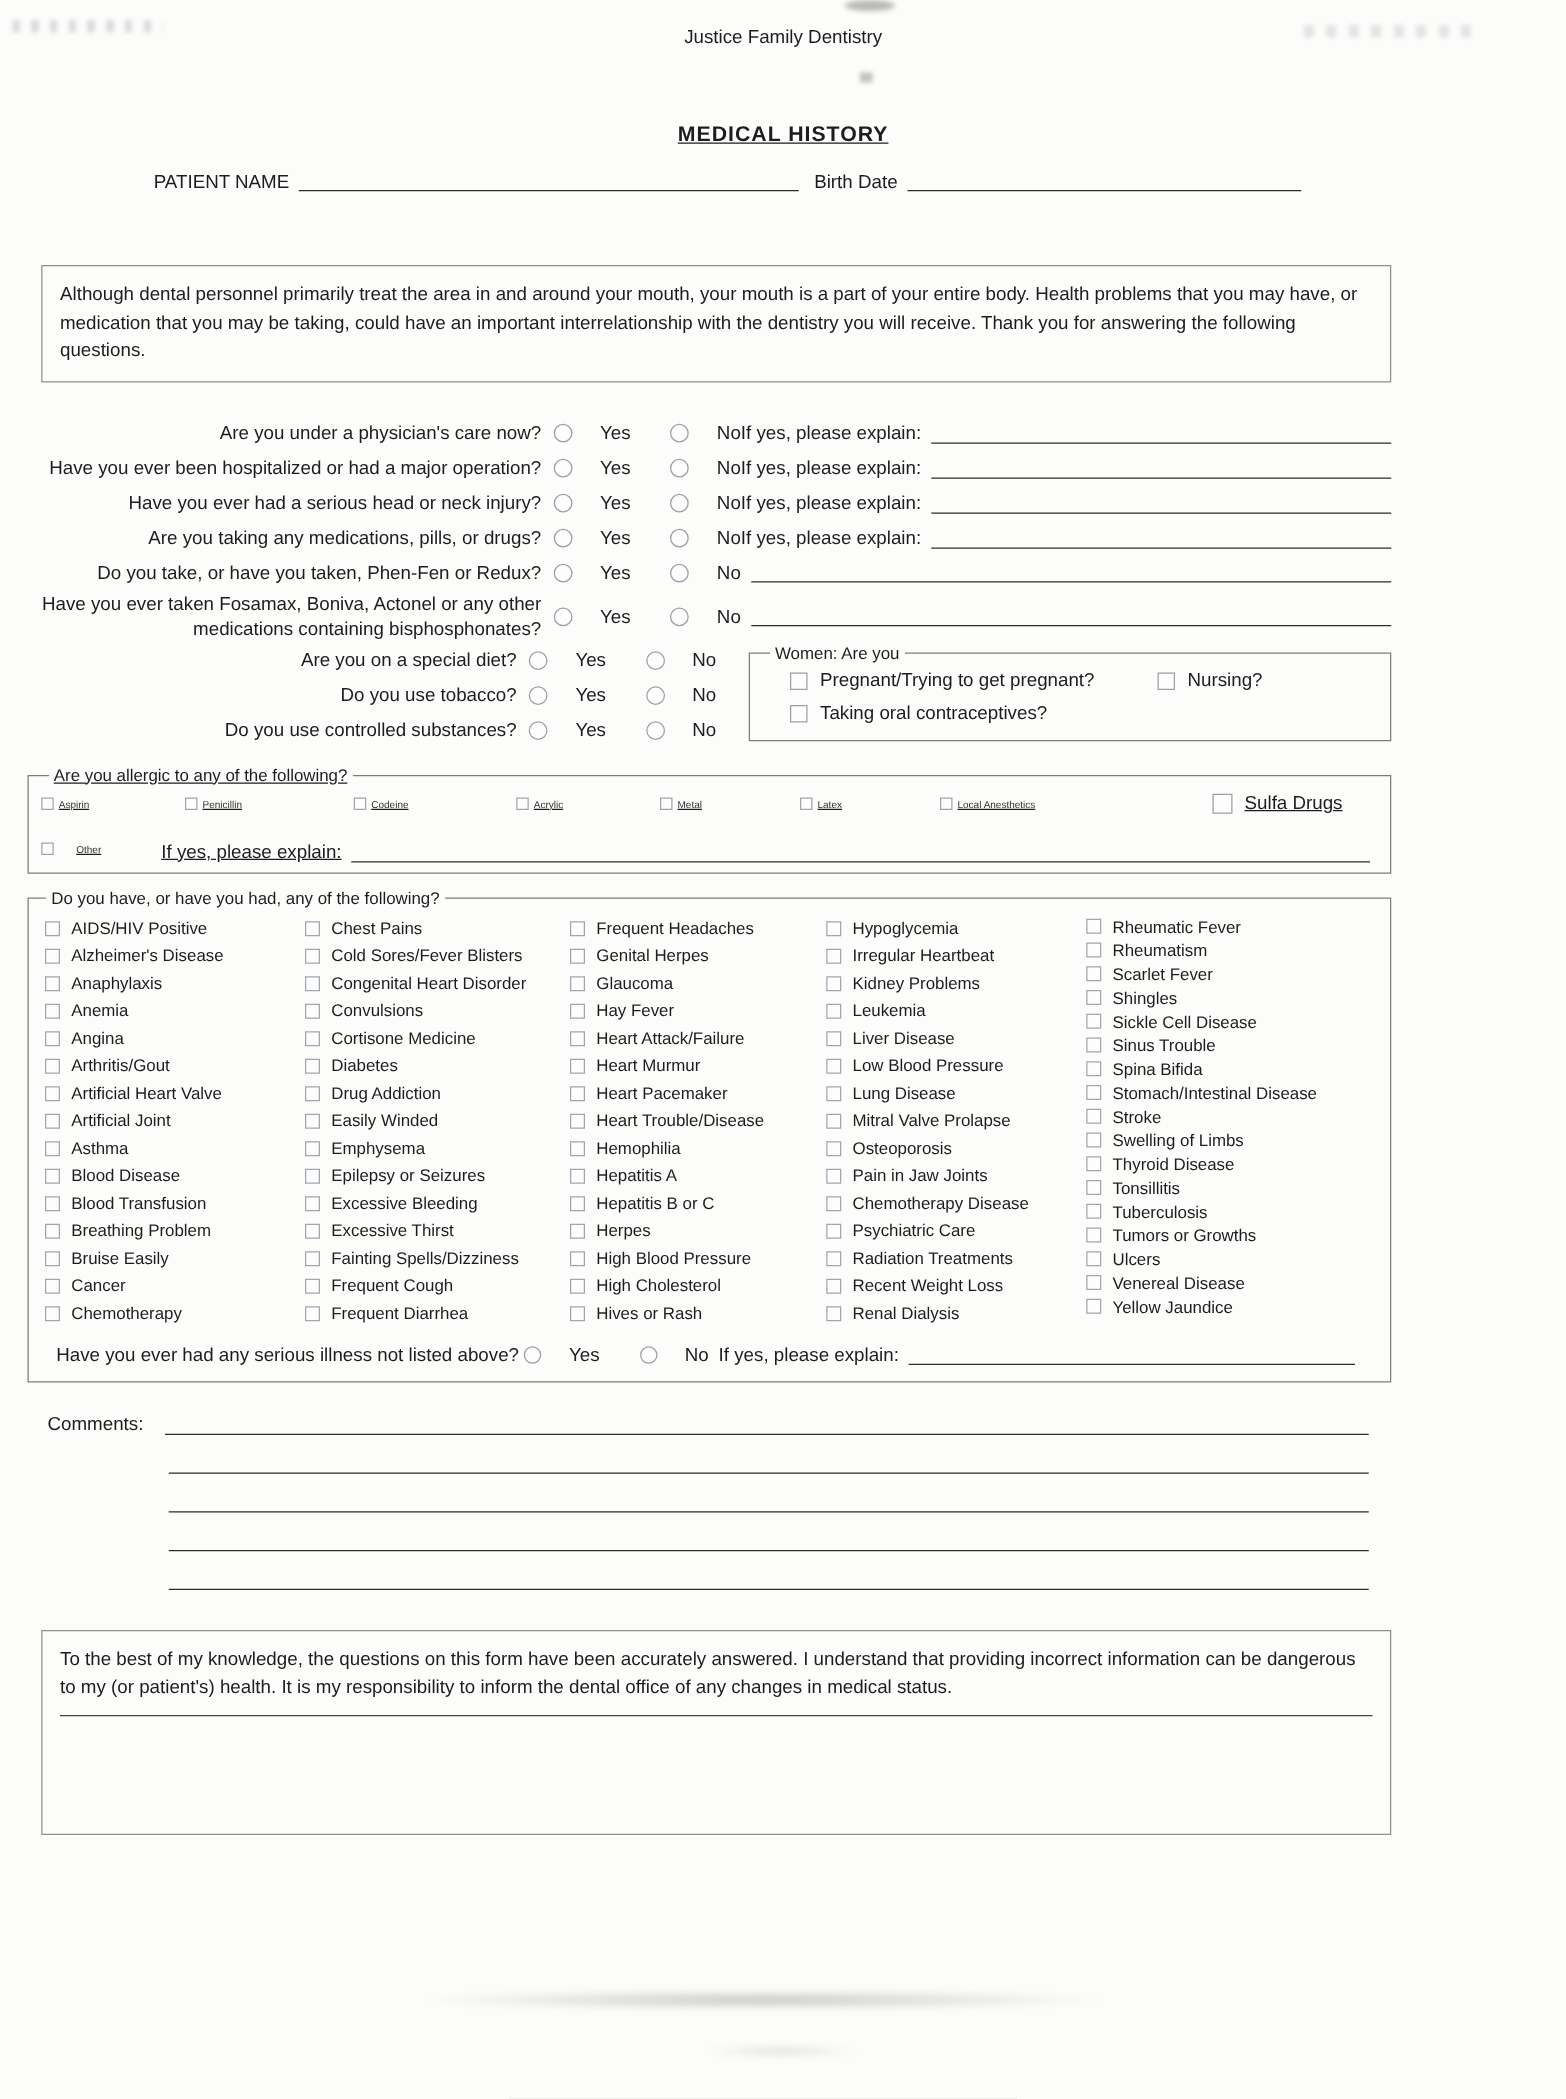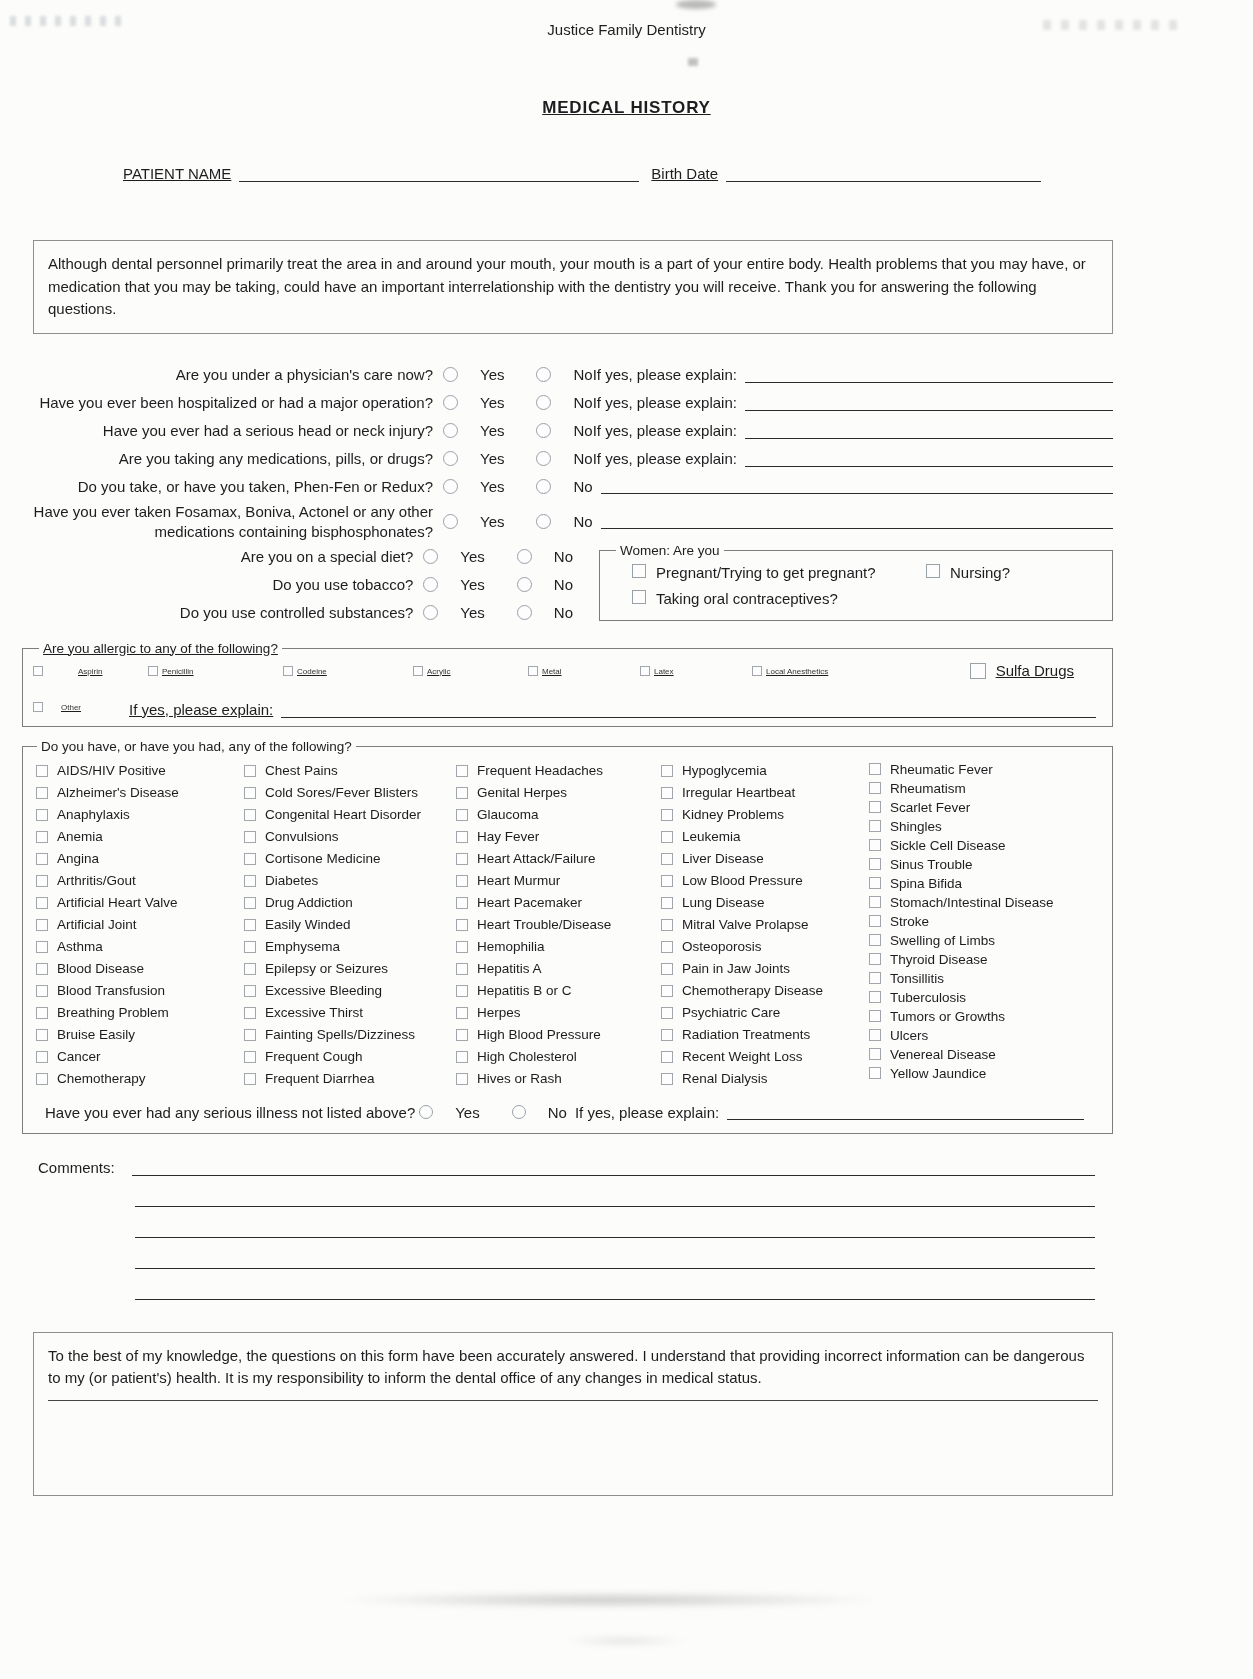--- a/index.html
+++ b/index.html
@@ -9,21 +9,21 @@
     font-family: "Liberation Sans", sans-serif; color: #1d1d1f; overflow: hidden;
   }
   .clinic { padding-top: 21px; text-align: center; font-size: 15px; }
   .form-title {
     margin-top: 60px; text-align: center; font-size: 17px; font-weight: 700;
     text-decoration: underline; letter-spacing: .8px;
   }
   .fill-line { border-bottom: 1.2px solid #2b2b2b; height: 15px; display: inline-block; }
   .grow { flex: 1; margin-left: 8px; }
 
-  .patient-row { display: flex; align-items: flex-end; margin: 46px 0 0 123px; font-size: 15px; height: 18px; text-decoration: underline; }
+  .patient-row { display: flex; align-items: center; margin: 18px 0 0 123px; font-size: 15px; height: 18px; }
   .pname-line { width: 400px; margin: 0 12px 0 8px; }
   .bdate-line { width: 315px; margin-left: 8px; }
 
   .intro-box {
     width: 1080px; margin: 58px 0 0 33px; border: 1.3px solid #8f8f8f;
     padding: 12px 14px; font-size: 15px; line-height: 1.5;
   }
 
   .questions { margin: 27px 0 0 28px; width: 1085px; }
   .q-row { display: flex; align-items: center; min-height: 28px; font-size: 15px; }
@@ -40,31 +40,31 @@
   .explain-label { white-space: nowrap; }
 
   .q-bottom { display: flex; margin: 0 0 0 28px; width: 1085px; align-items: flex-start; }
   .q-bottom-left { width: 545px; }
 
   fieldset { border: 1.3px solid #7d7d7d; margin: 0; min-width: 0; }
   legend { font-size: 13.5px; padding: 0 4px; margin-left: 6px; }
 
   .women-box { flex: 1; margin-left: 26px; padding: 2px 10px 8px; }
   .women-row { display: flex; align-items: center; height: 26px; font-size: 15px; }
-  .women-item { display: flex; }
+  .women-item { display: flex; align-items: center; }
   .women-item.first { margin-left: 22px; width: 294px; }
   .women-item.indent { margin-left: 22px; }
   .checkbox { width: 14px; height: 14px; border: 1.3px solid #98a0a8; background: #fdfdfd; flex: 0 0 auto; margin-right: 10px; }
 
   .allergy-box { margin: 14px 0 0 22px; width: 1091px; padding: 2px 10px 8px; text-decoration: underline; }
   .allergy-row1 { display: flex; align-items: center; height: 26px; }
   .al-item { display: flex; align-items: flex-start; }
   .al-item .checkbox-sm { width: 10px; height: 10px; border: 1px solid #a0a6ac; background: #fdfdfd; flex: 0 0 auto; margin-right: 4px; }
   .al-label { font-size: 8px; color: #333; padding-top: 1px; }
-  .allergy-row1 .al-item:nth-child(1) { width: 115px; gap: 31px; }
+  .allergy-row1 .al-item:nth-child(1) { width: 115px; }
   .allergy-row1 .al-item:nth-child(2) { width: 135px; }
   .allergy-row1 .al-item:nth-child(3) { width: 130px; }
   .allergy-row1 .al-item:nth-child(4) { width: 115px; }
   .allergy-row1 .al-item:nth-child(5) { width: 112px; }
   .allergy-row1 .al-item:nth-child(6) { width: 112px; }
   .sulfa { margin-left: auto; margin-right: 28px; display: flex; align-items: center; font-size: 15px; }
   .sulfa .checkbox { width: 16px; height: 16px; }
   .allergy-row2 { display: flex; align-items: flex-end; height: 30px; margin-top: 4px; font-size: 15px; }
   .other-item { width: 76px; display: flex; align-items: flex-start; padding-bottom: 6px; gap: 14px; }
   .allergy-row2 .explain-label { margin-left: 20px; }

